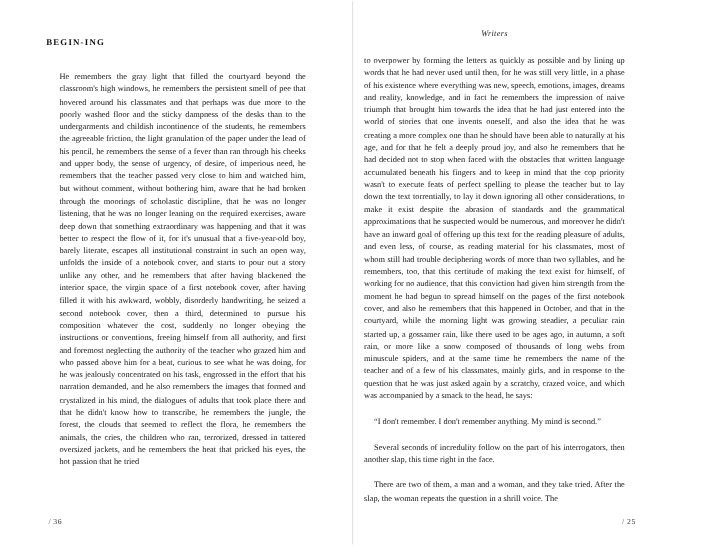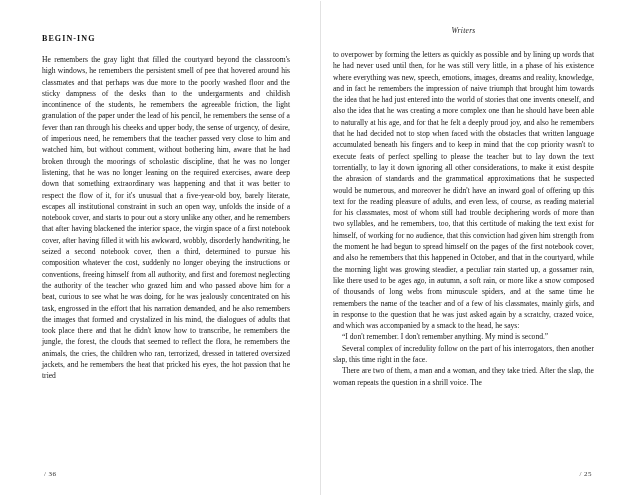--- a/index.html
+++ b/index.html
@@ -25,52 +25,52 @@
     top: 0;
     height: 496px;
     box-sizing: border-box;
   }
   .page-left {
     left: 0;
     width: 320px;
     padding: 26px 30px 20px 42px;
   }
   .page-right {
-    left: 318px;
+    left: 304px;
     width: 320px;
     padding: 26px 44px 20px 15px;
   }
   .gutter {
     position: absolute;
     left: 320px;
     top: 0;
     width: 1px;
     height: 496px;
     background: #e2e2e2;
   }
   .chapter-head {
     font-family: "Liberation Serif", serif;
     font-size: 8px;
     font-weight: bold;
     letter-spacing: 1.1px;
     color: #111;
-    margin: 8px 0 11px 0;
+    margin: 8px 0 21px 0;
     text-transform: uppercase;
   }
   .running-head {
     font-family: "Liberation Serif", serif;
     font-size: 7.5px;
     font-style: italic;
     color: #222;
     text-align: center;
     margin: 0 0 14px 0;
     letter-spacing: 0.3px;
   }
   .body-text p {
-    margin: 0;
+    margin: 12px;
     font-size: 7.6px;
     line-height: 11.3px;
     text-align: justify;
     color: #141414;
     hyphens: auto;
     -webkit-hyphens: auto;
     text-indent: 0;
   }
   .body-text p + p {
     text-indent: 9px;
@@ -119,21 +119,21 @@
     <div class="folio folio-left">
       <span class="slash">/</span><span>36</span>
     </div>
   </div>
 
   <div class="page page-right">
     <div class="running-head">Writers</div>
     <div class="body-text">
       <p>to overpower by forming the letters as quickly as possible and by lining up words that he had never used until then, for he was still very little, in a phase of his existence where everything was new, speech, emotions, images, dreams and reality, knowledge, and in fact he remembers the impression of naive triumph that brought him towards the idea that he had just entered into the world of stories that one invents oneself, and also the idea that he was creating a more complex one than he should have been able to naturally at his age, and for that he felt a deeply proud joy, and also he remembers that he had decided not to stop when faced with the obstacles that written language accumulated beneath his fingers and to keep in mind that the cop priority wasn't to execute feats of perfect spelling to please the teacher but to lay down the text torrentially, to lay it down ignoring all other considerations, to make it exist despite the abrasion of standards and the grammatical approximations that he suspected would be numerous, and moreover he didn't have an inward goal of offering up this text for the reading pleasure of adults, and even less, of course, as reading material for his classmates, most of whom still had trouble deciphering words of more than two syllables, and he remembers, too, that this certitude of making the text exist for himself, of working for no audience, that this conviction had given him strength from the moment he had begun to spread himself on the pages of the first notebook cover, and also he remembers that this happened in October, and that in the courtyard, while the morning light was growing steadier, a peculiar rain started up, a gossamer rain, like there used to be ages ago, in autumn, a soft rain, or more like a snow composed of thousands of long webs from minuscule spiders, and at the same time he remembers the name of the teacher and of a few of his classmates, mainly girls, and in response to the question that he was just asked again by a scratchy, crazed voice, and which was accompanied by a smack to the head, he says:</p>
       <p>“I don't remember. I don't remember anything. My mind is second.”</p>
-      <p>Several complex of incredulity follow on the part of his interrogators, then another slap, this time right in the face.</p>
+      <p>Several seconds of incredulity follow on the part of his interrogators, then another slap, this time right in the face.</p>
       <p>There are two of them, a man and a woman, and they take tried. After the slap, the woman repeats the question in a shrill voice. The</p>
     </div>
     <div class="folio folio-right">
       <span class="slash">/</span><span>25</span>
     </div>
   </div>
 
   <div class="paper-edge"></div>
 </div>
 

